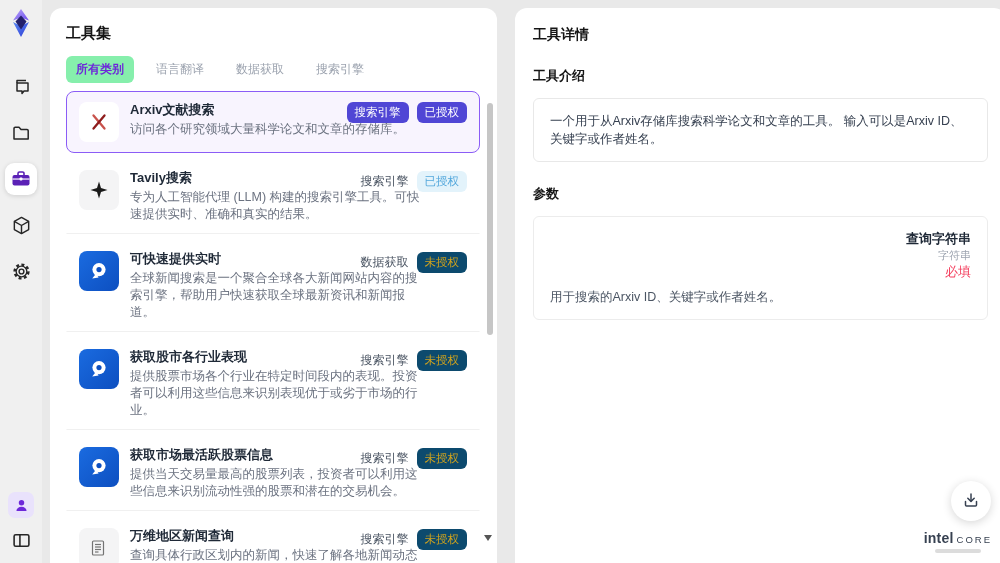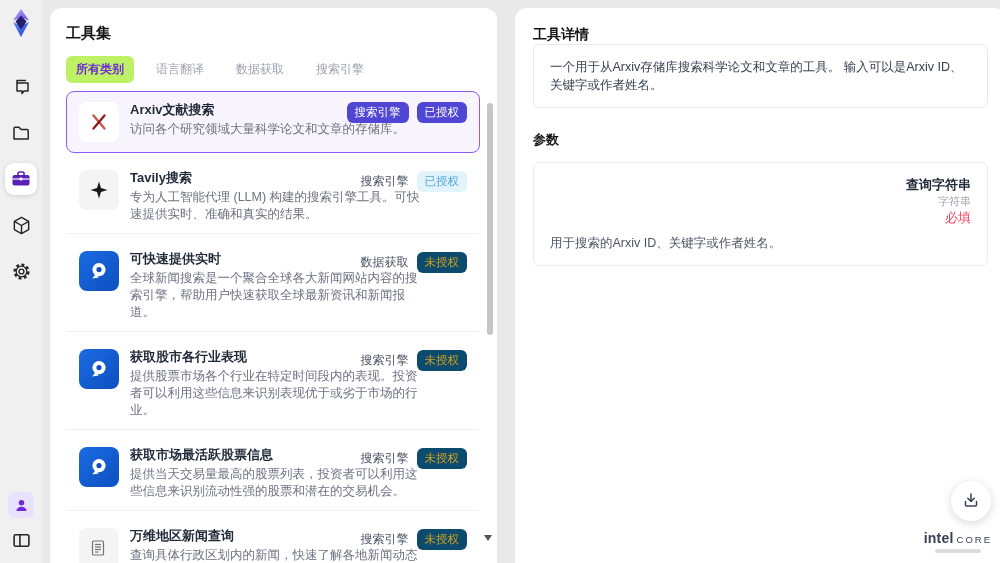--- a/index.html
+++ b/index.html
@@ -23,21 +23,21 @@
   
   .panel { position:absolute; top:8px; bottom:0; background:#fff; border-radius:12px 12px 0 0; overflow:hidden; }
   .panel-left  { left:50px;  width:447px; }
   .panel-right { left:515px; width:491px; }
 
   
   .pl-inner { padding:16px 16px 0 16px; }
   .page-title { font-size:15px; font-weight:bold; color:#151515; }
   .tabs { display:flex; align-items:center; gap:12px; margin-top:13px; font-size:12px; color:#9ca3af; }
   .tab { padding:5px 10px; border-radius:6px; cursor:pointer; white-space:nowrap; }
-  .tab.active { background:#bef264; color:#6d28d9; font-weight:bold; }
+  .tab.active { background:#86efac; color:#6d28d9; font-weight:bold; }
 
   .tool-list { margin-top:8px; width:414px; }
   .tool-card { position:relative; display:flex; gap:11px; padding:10px 12px;
     border:1px solid transparent; border-bottom:1px solid #f0f0f0; margin-bottom:6px; cursor:pointer; }
   .tool-card.selected { border:1px solid #8b5cf6; background:#f8f4fe; border-radius:8px; }
   .tool-icon { width:40px; height:40px; border-radius:8px; flex:none; display:flex;
     align-items:center; justify-content:center; background:#f4f4f5; }
   .tool-icon.white { background:#fff; }
   .tool-icon.blue { background:linear-gradient(135deg,#1a6be0,#0d4fc0); }
   .tool-name { font-size:13px; font-weight:bold; color:#1f2937; margin-bottom:3px; line-height:16px; }
@@ -51,21 +51,21 @@
 
   .vscroll-thumb { position:absolute; right:4px; top:95px; width:6px; height:232px;
     background:#c6c6c6; border-radius:3px; cursor:pointer; }
   .vscroll-arrow { position:absolute; right:5px; bottom:22px; width:0; height:0; cursor:pointer;
     border-left:4px solid transparent; border-right:4px solid transparent; border-top:6px solid #555; }
 
   
   .pr-inner { padding:18px 18px 0 18px; }
   .detail-title { font-size:14px; font-weight:bold; color:#151515; }
   .section-h { font-size:13px; font-weight:bold; color:#151515; margin-top:23px; }
-  .intro-box { border:1px solid #e8e8e8; border-radius:6px;
+  .intro-box { margin-top:13px; border:1px solid #e8e8e8; border-radius:6px;
     padding:13px 16px; font-size:12.5px; color:#374151; line-height:18px; }
   .param-box { margin-top:13px; border:1px solid #ececec; border-radius:6px; padding:13px 16px; }
   .param-line { display:flex; align-items:flex-end; gap:0;flex-direction:column; }
   .param-name { font-size:13px; font-weight:bold; color:#1f2937; }
   .param-type { font-size:11px; color:#9ca3af; }
   .param-req { font-size:13px; color:#f43f5e; }
   .param-desc { margin-top:8px; font-size:12.5px; color:#4b5563; }
 
   .fab { position:absolute; right:15px; bottom:42px; width:40px; height:40px; border-radius:50%;
     background:#fff; box-shadow:0 2px 10px rgba(0,0,0,.16); display:flex; align-items:center;
@@ -271,20 +271,21 @@
 
       </div>
     </div>
     <div class="vscroll-thumb"></div>
     <div class="vscroll-arrow"></div>
   </div>
 
   <div class="panel panel-right">
     <div class="pr-inner">
       <div class="detail-title">工具详情</div>
+      <div class="section-h">工具介绍</div>
       <div class="intro-box">一个用于从Arxiv存储库搜索科学论文和文章的工具。 输入可以是Arxiv ID、关键字或作者姓名。</div>
       <div class="section-h">参数</div>
       <div class="param-box">
         <div class="param-line">
           <span class="param-name">查询字符串</span>
           <span class="param-type">字符串</span>
           <span class="param-req">必填</span>
         </div>
         <div class="param-desc">用于搜索的Arxiv ID、关键字或作者姓名。</div>
       </div>

